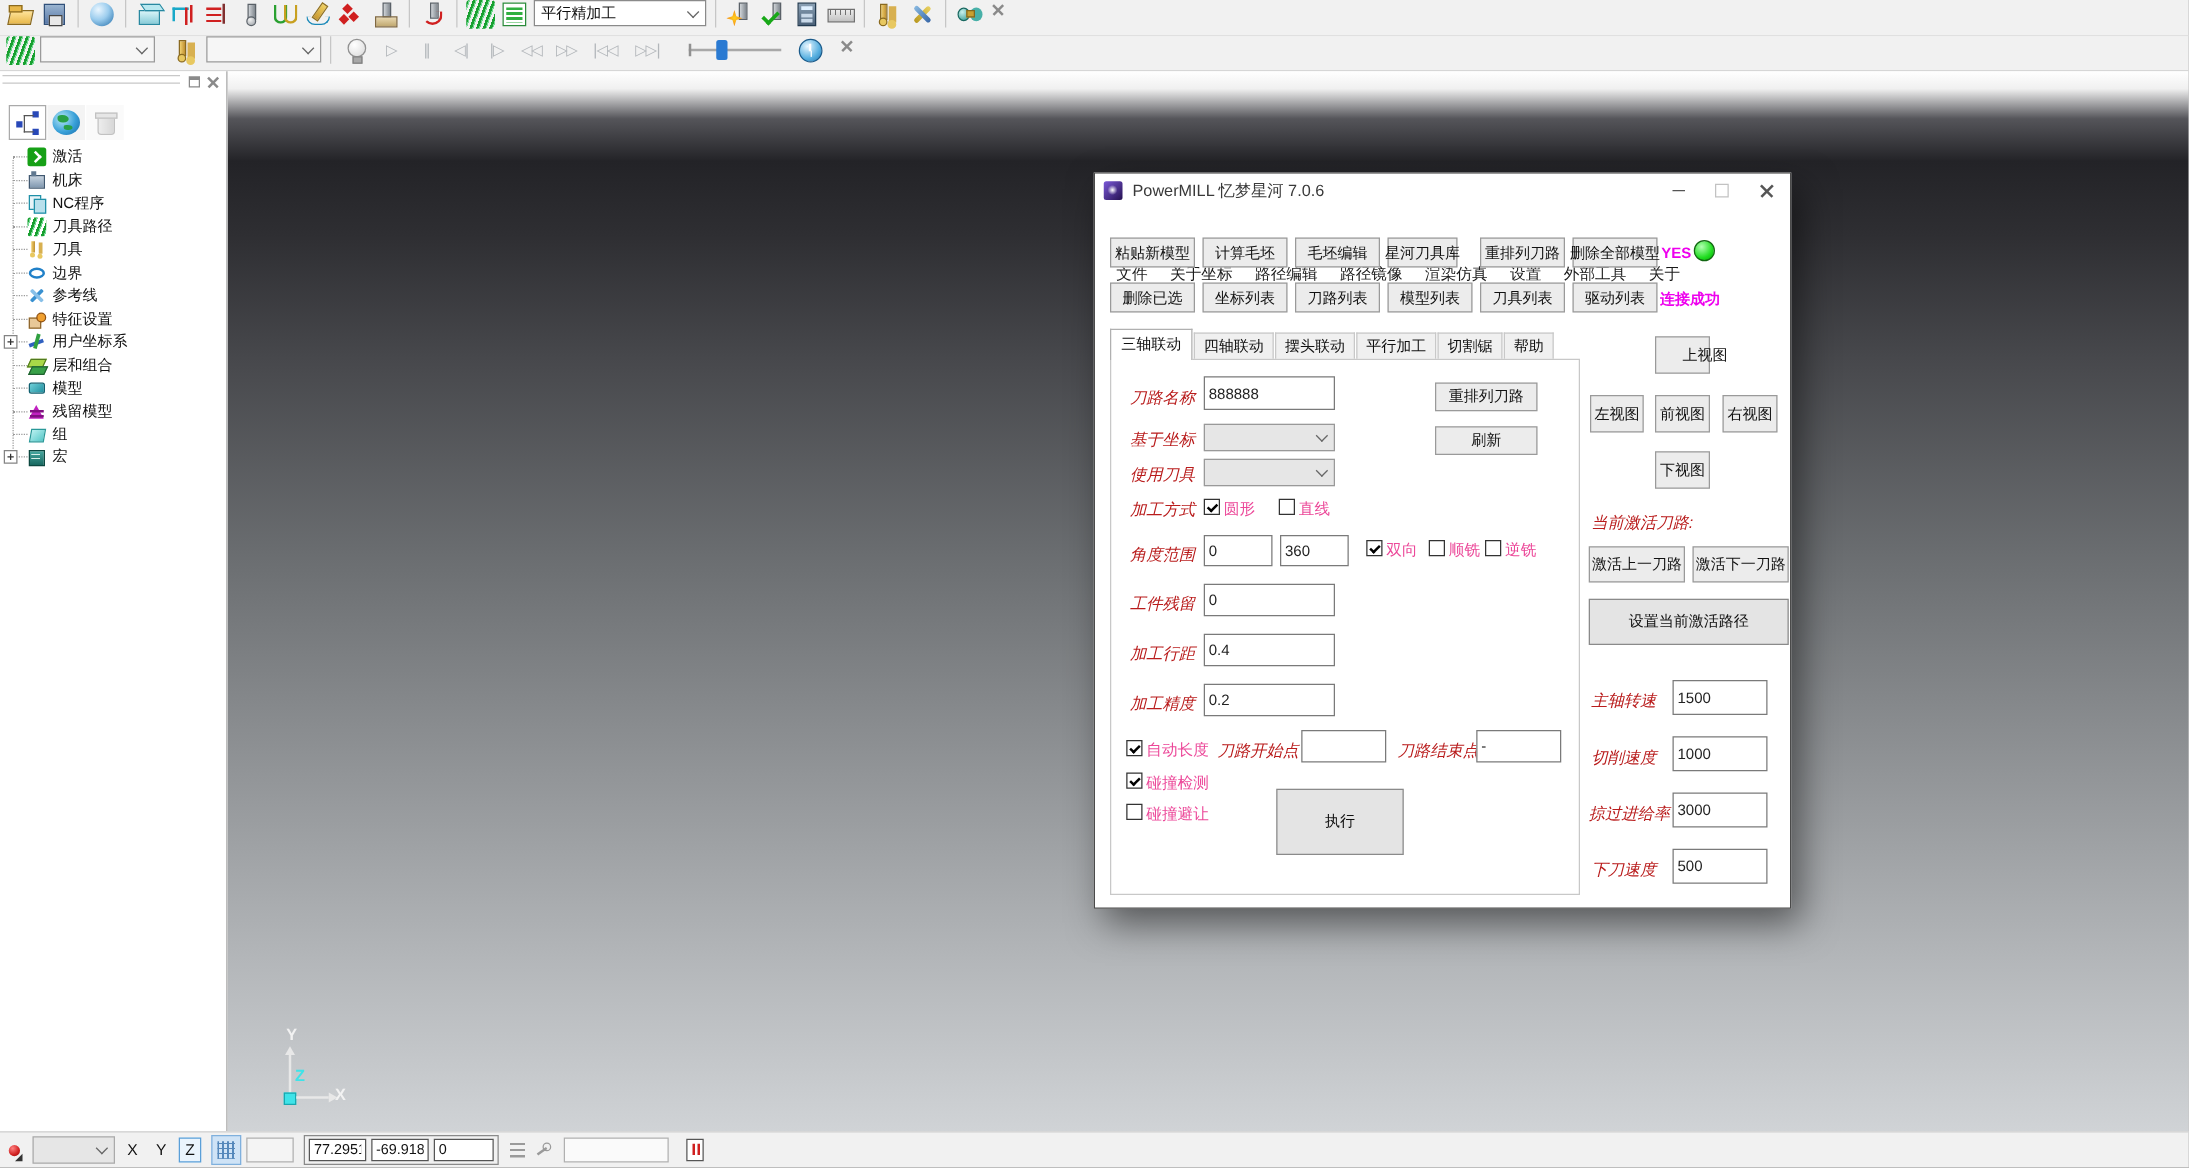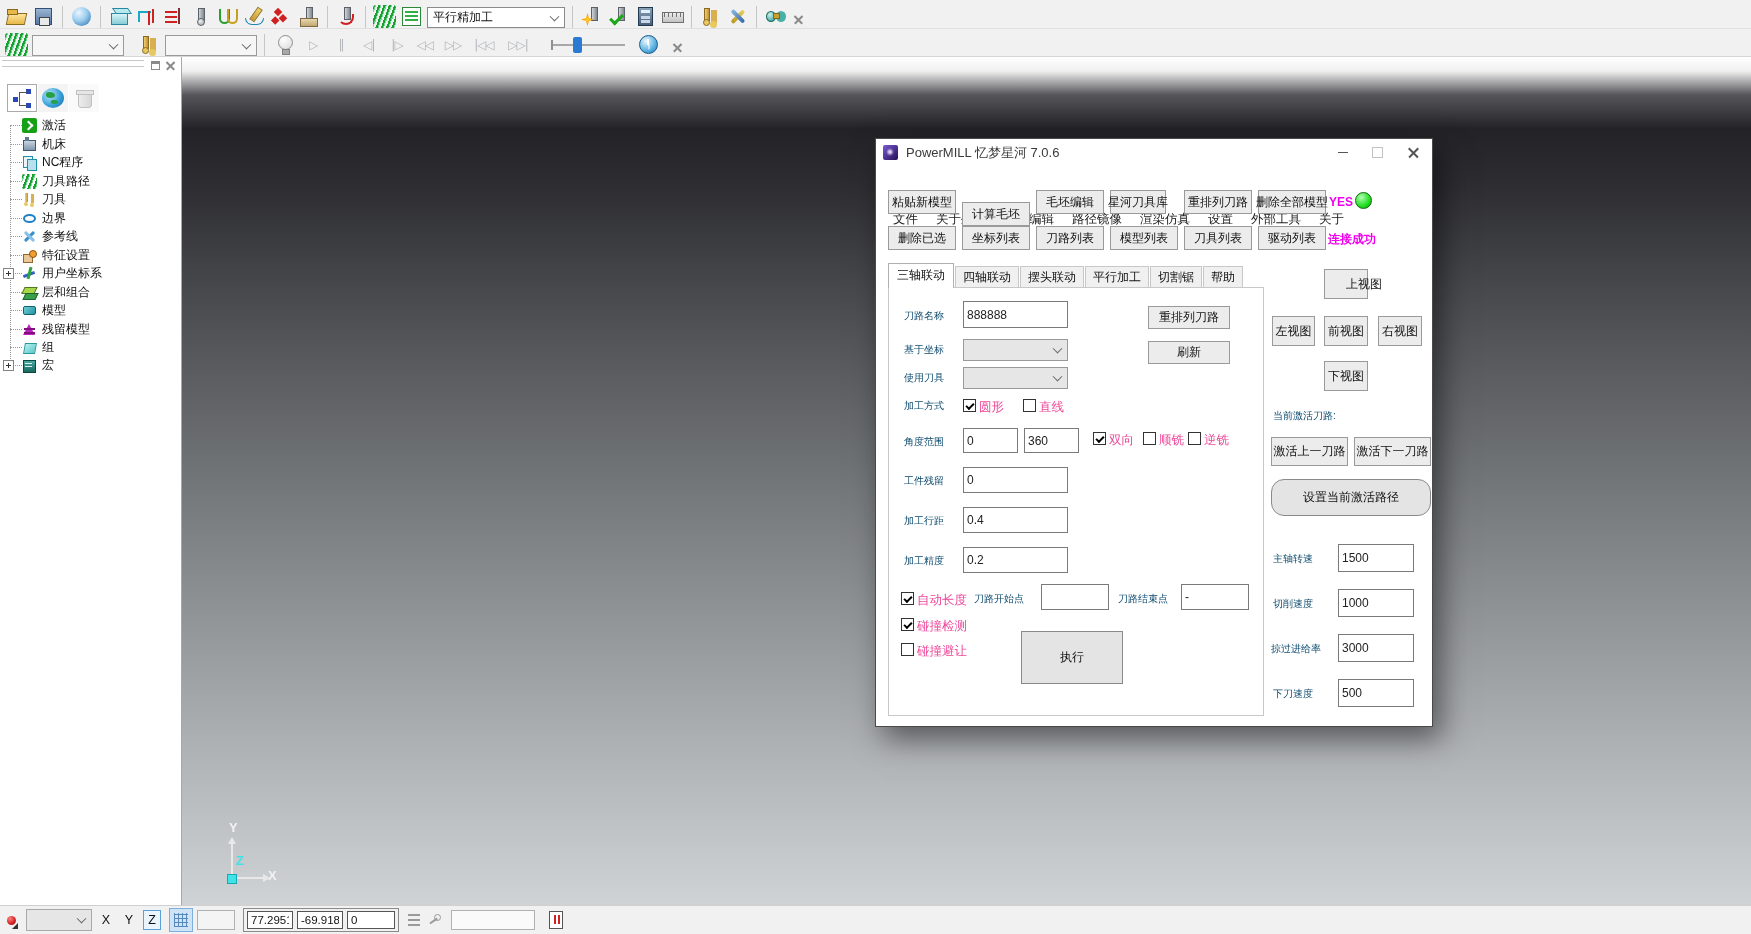--- a/index.html
+++ b/index.html
@@ -1,19 +1,19 @@
 <!DOCTYPE html>
 <html><head>
 <meta charset="utf-8">
 <style>
   html,body{margin:0;padding:0;background:#888;}
   #screen{position:relative;width:1751px;height:934px;overflow:hidden;background:#f1f1f1;
           font-family:"Liberation Sans","DejaVu Sans",sans-serif;font-size:12px;color:#111;}
   
-  .tbar{position:absolute;left:0;width:100%;background:#f1f1f1;display:flex;align-items:flex-end;padding-left:5px;box-sizing:border-box;}
+  .tbar{position:absolute;left:0;width:100%;background:#f1f1f1;display:flex;align-items:flex-start;padding-left:5px;box-sizing:border-box;}
   #topbar{top:0;height:29px;border-bottom:1px solid #e0e0e0;gap:4px;}
   #simbar{top:29px;height:28px;border-bottom:1px solid #d6d6d6;gap:4px;}
   .vsep{width:1px;height:22px;background:#c6c6c6;margin:0 3px;flex:none;}
   .ticon{width:23px;height:23px;position:relative;flex:none;}
   .tcombo{height:21px;background:#fff;border:1px solid #8a8a8a;position:relative;display:flex;align-items:center;padding-left:5px;box-sizing:border-box;flex:none;}
   .chev{position:absolute;right:6px;top:50%;width:6px;height:6px;border-right:1.5px solid #666;border-bottom:1.5px solid #666;transform:translateY(-70%) rotate(45deg);}
   .pb{width:24px;height:22px;display:flex;align-items:center;justify-content:center;color:#b2b6ba;font-size:12px;letter-spacing:-1px;flex:none;font-family:"DejaVu Sans",sans-serif;}
   .xclose{width:16px;height:16px;position:relative;flex:none;}
   .xclose::before,.xclose::after{content:"";position:absolute;left:2px;top:7px;width:11px;height:1.6px;background:#8a8a8a;}
   .xclose::before{transform:rotate(45deg);} .xclose::after{transform:rotate(-45deg);}
@@ -133,21 +133,21 @@
   .cap-close::before{transform:rotate(45deg);} .cap-close::after{transform:rotate(-45deg);}
   .dmenu{position:absolute;left:0;top:27px;width:100%;height:23px;background:#fff;display:flex;align-items:center;padding-left:8px;box-sizing:border-box;margin-top:42px;}
   .dmenu span{padding:3px 9px;font-size:12.5px;color:#1a1a1a;white-space:nowrap;}
   .dbtn{position:absolute;display:flex;align-items:center;justify-content:center;background:#ececec;border:1px solid #9a9a9a;font-size:12px;color:#111;white-space:nowrap;box-sizing:border-box;cursor:default;}
   .magenta{position:absolute;color:#ee00ee;font-weight:bold;font-size:12px;white-space:nowrap;}
   .grncircle{position:absolute;width:17px;height:17px;border-radius:50%;background:radial-gradient(circle at 35% 30%,#b0ffb0,#22dd22 60%,#00a800);border:1px solid #116611;box-sizing:border-box;}
   .dtabrow{position:absolute;left:12px;top:130px;height:19px;display:flex;align-items:flex-end;}
   .dtab{border:1px solid #c8c8c8;border-bottom:none;background:#f0f0f0;padding:2px 7px 2px;font-size:12px;white-space:nowrap;margin-right:1px;}
   .dtab.sel{background:#fff;border-color:#b0b0b0;padding:3px 8px 4px;position:relative;z-index:4;}
   .dpanel{position:absolute;left:12px;top:148px;width:376px;height:429px;background:#fff;border:1px solid #c8c8c8;box-sizing:border-box;}
-  .flabel{position:absolute;font-size:10px;color:#0c4a6e;white-space:nowrap;}
+  .flabel{position:absolute;font-size:13px;color:#b91c1c;white-space:nowrap;font-style:italic;}
   .dinput{position:absolute;background:#fff;border:1px solid #7a7a7a;font-size:12px;color:#222;padding:0 3px;box-sizing:border-box;font-family:"Liberation Sans","DejaVu Sans",sans-serif;outline:none;}
   .dcombo{position:absolute;background:#e6e6e6;border:1px solid #999;box-sizing:border-box;}
   .cb{position:absolute;width:13px;height:13px;background:#fff;border:1px solid #333;box-sizing:border-box;}
   .cb.on::after{content:"";position:absolute;left:1.5px;top:2.5px;width:6px;height:3px;border-left:2px solid #000;border-bottom:2px solid #000;transform:rotate(-45deg);}
   .cblbl{position:absolute;font-size:12.5px;color:#ec4899;white-space:nowrap;}
   .bigbtn{background:#e4e4e4;border:1px solid #8a8a8a;}
   
   #statusbar{position:absolute;left:0;top:905px;width:100%;height:29px;background:#f1f1f1;border-top:1px solid #d0d0d0;display:flex;align-items:center;box-sizing:border-box;z-index:6;}
   .sb-reddot{width:9px;height:9px;border-radius:50%;background:radial-gradient(circle at 35% 30%,#ff8080,#d02020 60%,#901010);margin-left:7px;flex:none;}
   .sb-corner{width:0;height:0;border-bottom:6px solid #333;border-right:6px solid rgba(0,0,0,0);transform:scaleX(-1);margin:12px 0 0 -4px;flex:none;}
@@ -365,21 +365,21 @@
       <span>关于坐标</span>
       <span>路径编辑</span>
       <span>路径镜像</span>
       <span>渲染仿真</span>
       <span>设置</span>
       <span>外部工具</span>
       <span>关于</span>
     </div>
 
     <div class="dbtn" style="left:12px;top:51px;width:68px;height:24px;">粘贴新模型</div>
-    <div class="dbtn" style="left:86px;top:51px;width:68px;height:24px;margin-top:12px;">计算毛坯</div>
+    <div class="dbtn" style="left:86px;top:51px;width:68px;height:24px;">计算毛坯</div>
     <div class="dbtn" style="left:160px;top:51px;width:68px;height:24px;">毛坯编辑</div>
     <div class="dbtn" style="left:234px;top:51px;width:56px;height:24px;">星河刀具库</div>
     <div class="dbtn" style="left:308px;top:51px;width:68px;height:24px;">重排列刀路</div>
     <div class="dbtn" style="left:382px;top:51px;width:68px;height:24px;">删除全部模型</div>
     <span class="magenta" style="left:453px;top:56px;">YES</span>
     <div class="grncircle" style="left:479px;top:53px;"></div>
     <div class="dbtn" style="left:12px;top:87px;width:68px;height:24px;">删除已选</div>
     <div class="dbtn" style="left:86px;top:87px;width:68px;height:24px;">坐标列表</div>
     <div class="dbtn" style="left:160px;top:87px;width:68px;height:24px;">刀路列表</div>
     <div class="dbtn" style="left:234px;top:87px;width:68px;height:24px;">模型列表</div>
@@ -446,21 +446,21 @@
 
     <div class="dbtn" style="left:448px;top:130px;width:44px;height:30px;padding-left:36px;">上视图</div>
     <div class="dbtn" style="left:396px;top:177px;width:43px;height:30px;">左视图</div>
     <div class="dbtn" style="left:448px;top:177px;width:44px;height:30px;">前视图</div>
     <div class="dbtn" style="left:502px;top:177px;width:44px;height:30px;">右视图</div>
     <div class="dbtn" style="left:448px;top:222px;width:44px;height:30px;">下视图</div>
 
     <span class="flabel" style="left:397px;top:270px;">当前激活刀路:</span>
     <div class="dbtn" style="left:395px;top:298px;width:77px;height:29px;">激活上一刀路</div>
     <div class="dbtn" style="left:478px;top:298px;width:77px;height:29px;">激活下一刀路</div>
-    <div class="dbtn bigbtn" style="left:395px;top:340px;width:160px;height:37px;border-radius:13px;">设置当前激活路径</div>
+    <div class="dbtn bigbtn" style="left:395px;top:340px;width:160px;height:37px;">设置当前激活路径</div>
 
     <span class="flabel" style="left:397px;top:413px;">主轴转速</span>
     <input class="dinput" style="left: 462px; top: 405px; width: 76px; height: 28px;" value="1500">
     <span class="flabel" style="left:397px;top:458px;">切削速度</span>
     <input class="dinput" style="left: 462px; top: 450px; width: 76px; height: 28px;" value="1000">
     <span class="flabel" style="left:395px;top:503px;">掠过进给率</span>
     <input class="dinput" style="left: 462px; top: 495px; width: 76px; height: 28px;" value="3000">
     <span class="flabel" style="left:397px;top:548px;">下刀速度</span>
     <input class="dinput" style="left: 462px; top: 540px; width: 76px; height: 28px;" value="500">
   </div>

